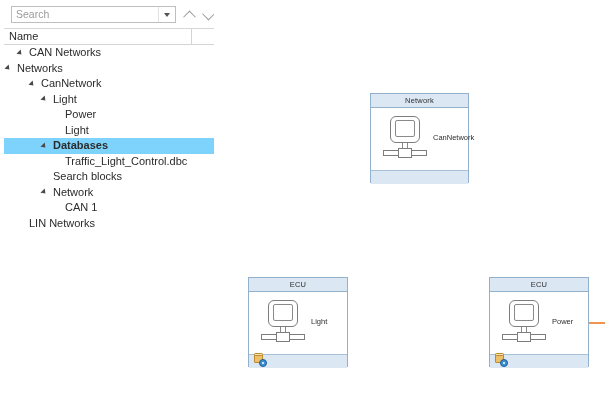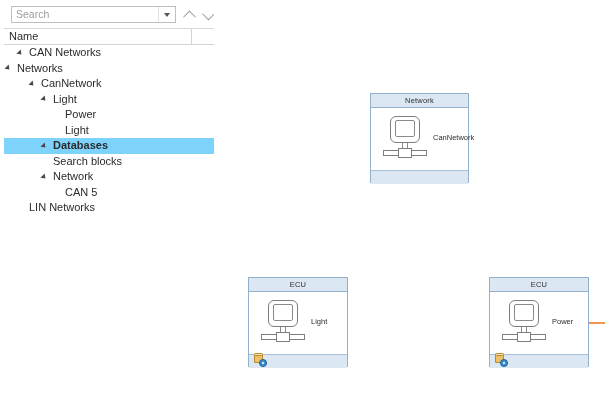--- a/index.html
+++ b/index.html
@@ -380,30 +380,33 @@
       <div class="tree-row">
         <span class="tree-label" style="left: 61px;">Light</span>
       </div>
       <div class="tree-row selected">
         <div class="tw" style="left: 35px;">
           <span class="tw-glyph"></span>
         </div>
         <span class="tree-label" style="left: 49px;">Databases</span>
       </div>
       <div class="tree-row">
+        <span class="tree-label" style="left: 61px;">Traffic_Light_Control.dbc</span>
+      </div>
+      <div class="tree-row">
         <span class="tree-label" style="left: 49px;">Search blocks</span>
       </div>
       <div class="tree-row">
         <div class="tw" style="left: 35px;">
           <span class="tw-glyph"></span>
         </div>
         <span class="tree-label" style="left: 49px;">Network</span>
       </div>
       <div class="tree-row">
-        <span class="tree-label" style="left: 61px;">CAN 5</span>
+        <span class="tree-label" style="left: 61px;">CAN 1</span>
       </div>
       <div class="tree-row">
         <span class="tree-label" style="left: 25px; text-align: right;">LIN Networks</span>
       </div>
     </div>
 
   <div id="splitter-grip"></div>
 </div>
 
 <div id="canvas">

